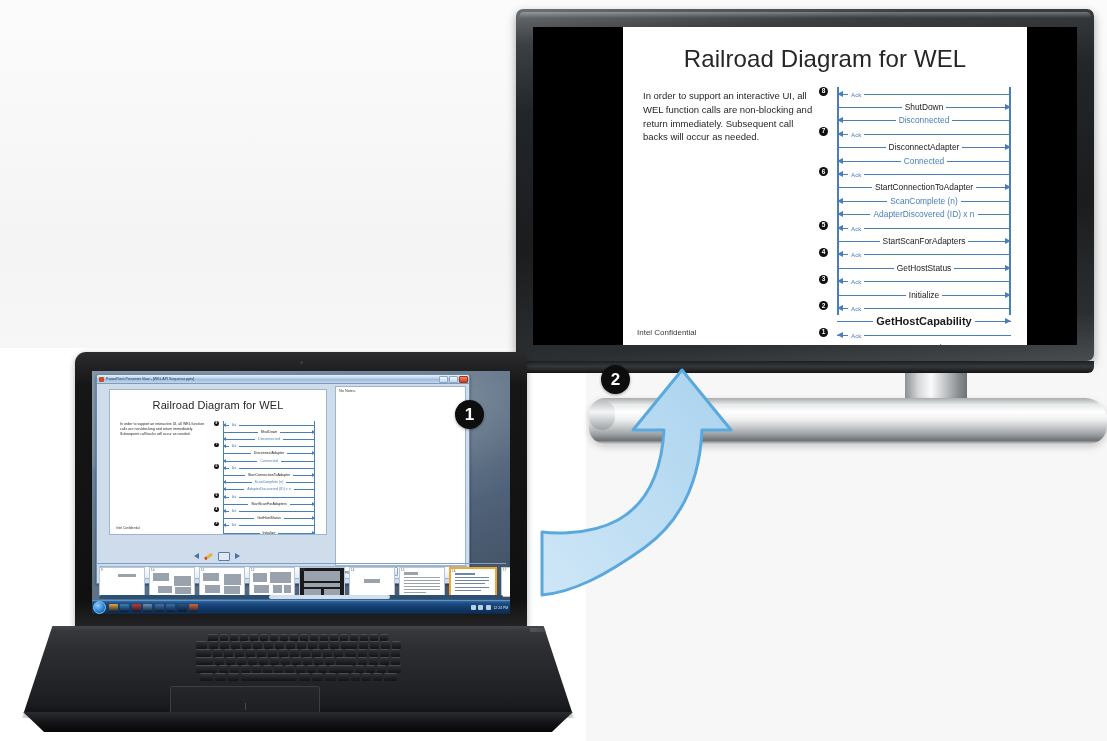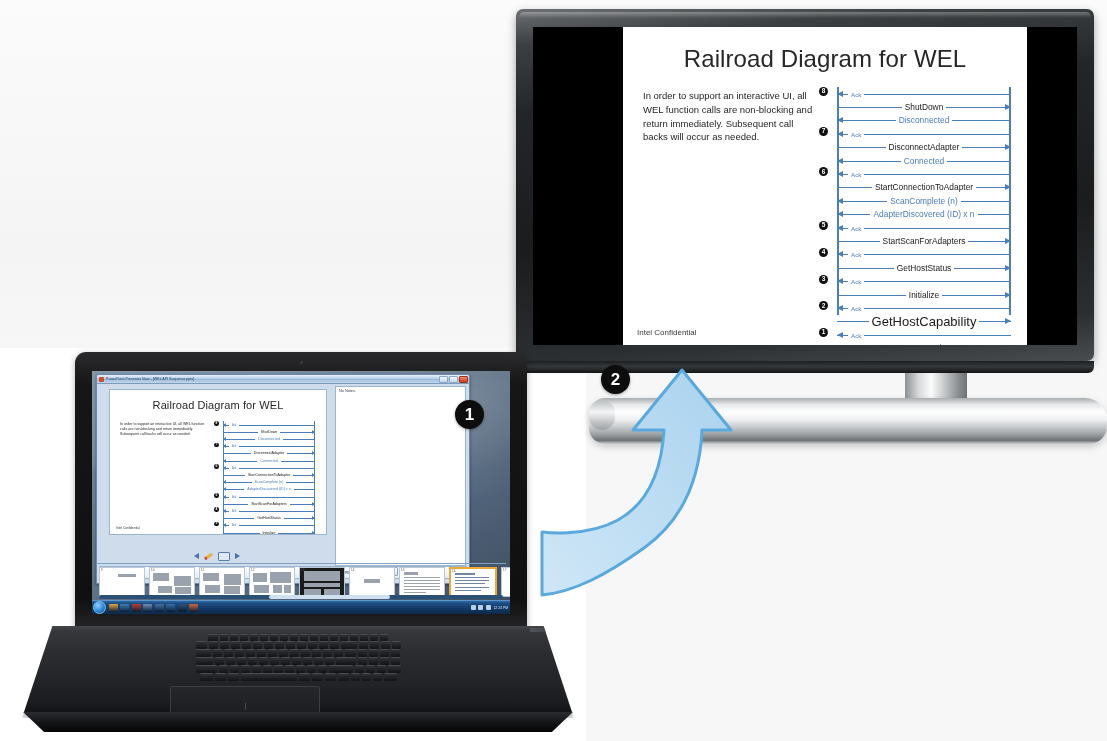--- a/index.html
+++ b/index.html
@@ -292,21 +292,21 @@
               </div>
               <div class="stepno" style="left: -18px; top: 214.4px; width: 9px; height: 9px; font-size: 6.48px;">2</div>
               <div class="row" style="position: absolute; left: 0px; right: 0px; top: 214.4px; height: 13.4px;">
                 <div class="line"></div>
                 <div class="ah l"></div>
                 <div class="lbl ack" style="font-size: 6.2px; padding-left: 11px;"><span>Ack</span></div>
               </div>
               <div class="row" style="position: absolute; left: 0px; right: 0px; top: 227.8px; height: 13.4px;">
                 <div class="line"></div>
                 <div class="ah r"></div>
-                <div class="lbl call" style="font-size: 13px;"><span>GetHostCapability</span></div>
+                <div class="lbl call" style="font-size: 11px; font-weight: bold;"><span>GetHostCapability</span></div>
               </div>
               <div class="stepno" style="left: -18px; top: 241.2px; width: 9px; height: 9px; font-size: 6.48px;">1</div>
               <div class="row" style="position: absolute; left: 0px; right: 0px; top: 241.2px; height: 13.4px;">
                 <div class="line"></div>
                 <div class="ah l"></div>
                 <div class="lbl ack" style="font-size: 6.2px; padding-left: 11px;"><span>Ack</span></div>
               </div>
               <div class="row" style="position: absolute; left: 0px; right: 0px; top: 254.6px; height: 13.4px;">
                 <div class="lbl call" style="font-size: 8.4px;"><span>GetAPIversion</span></div>
               </div>

